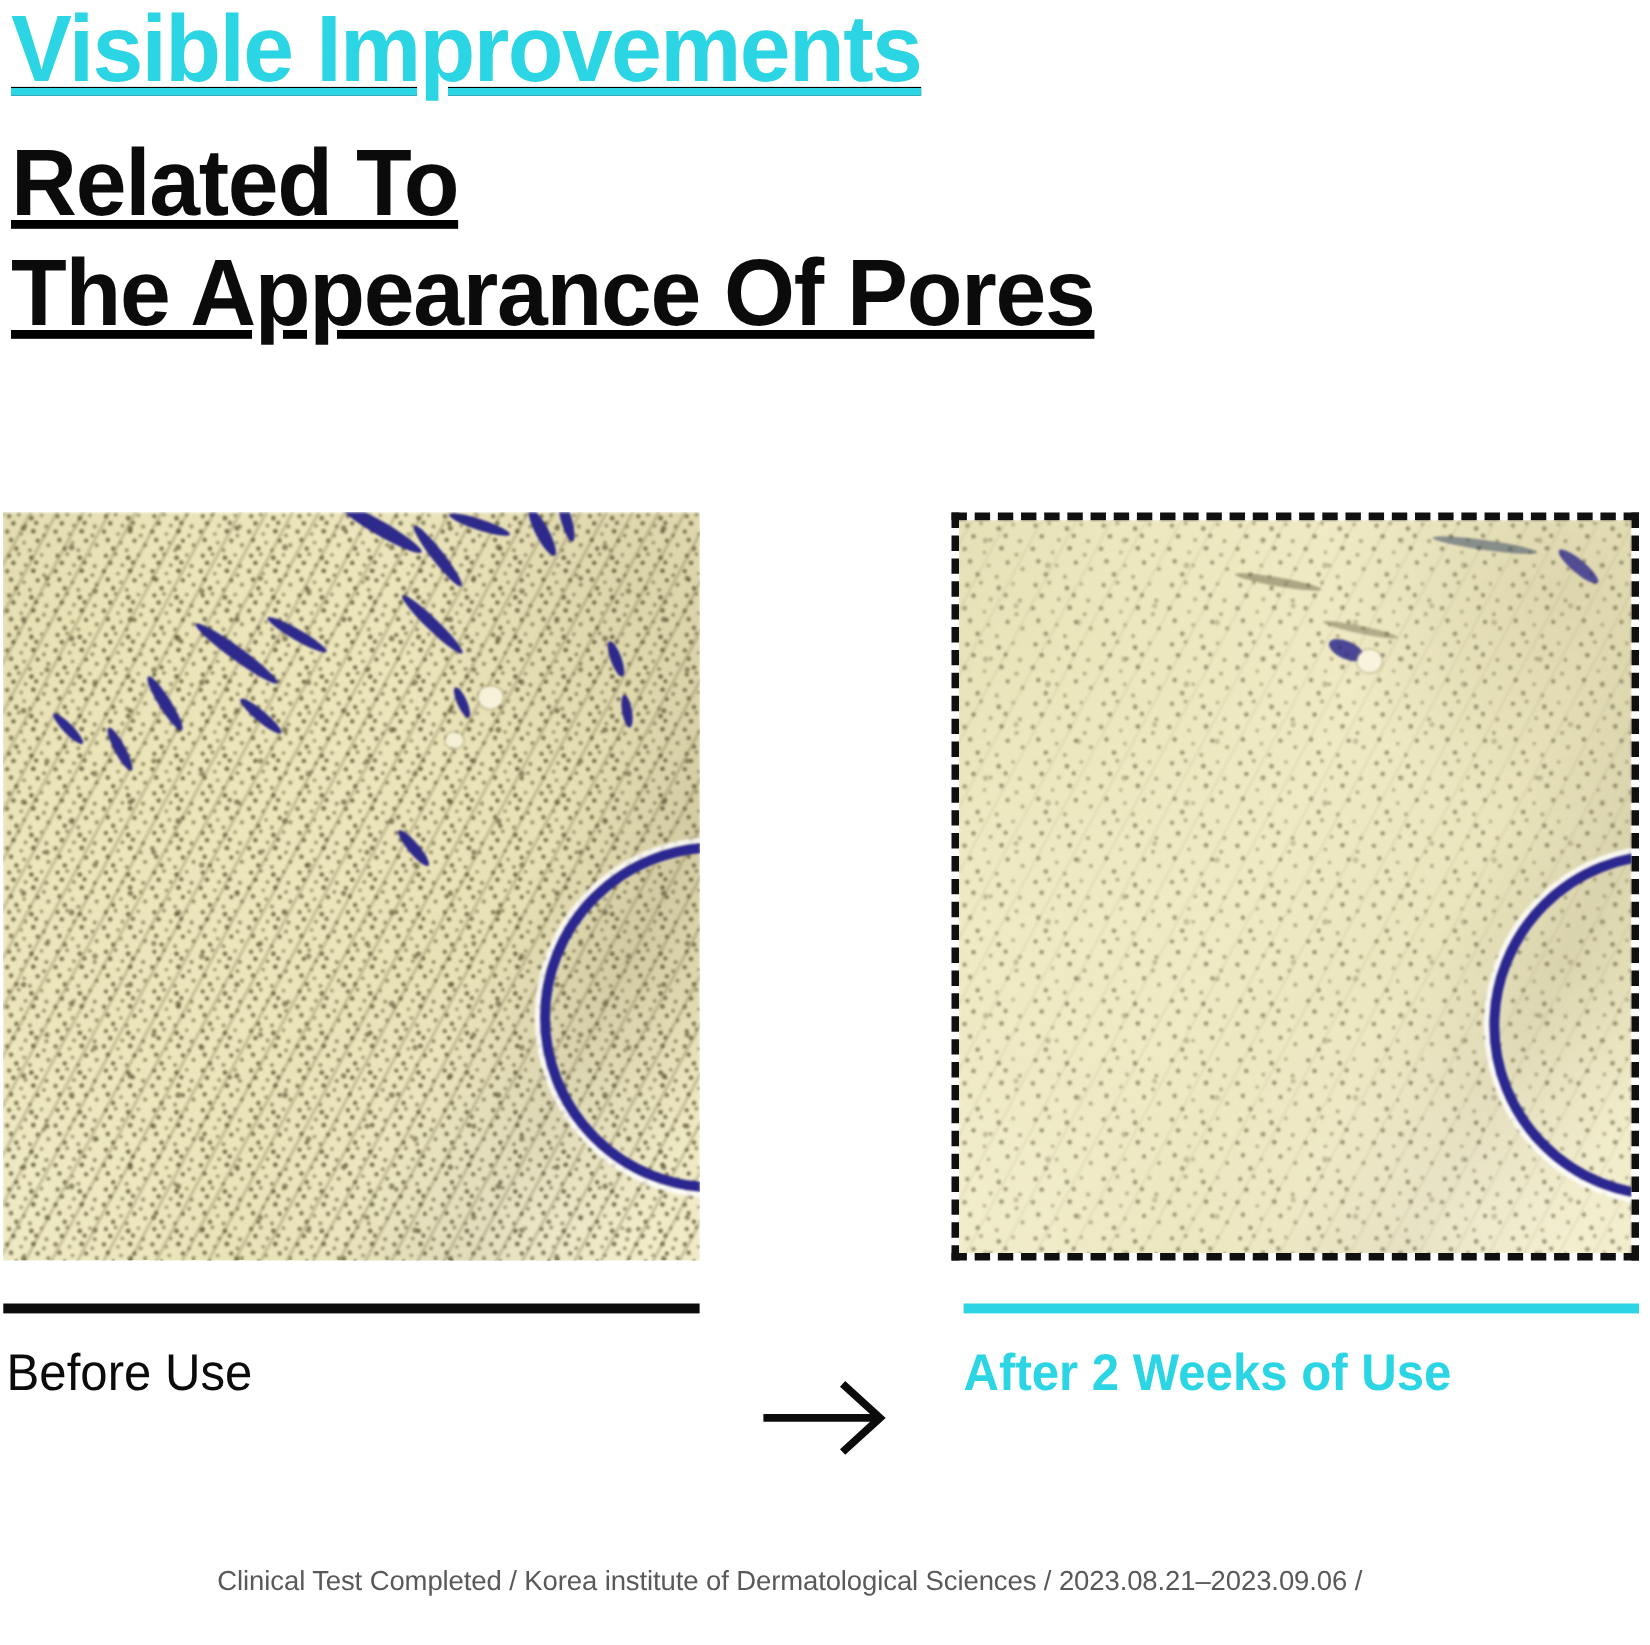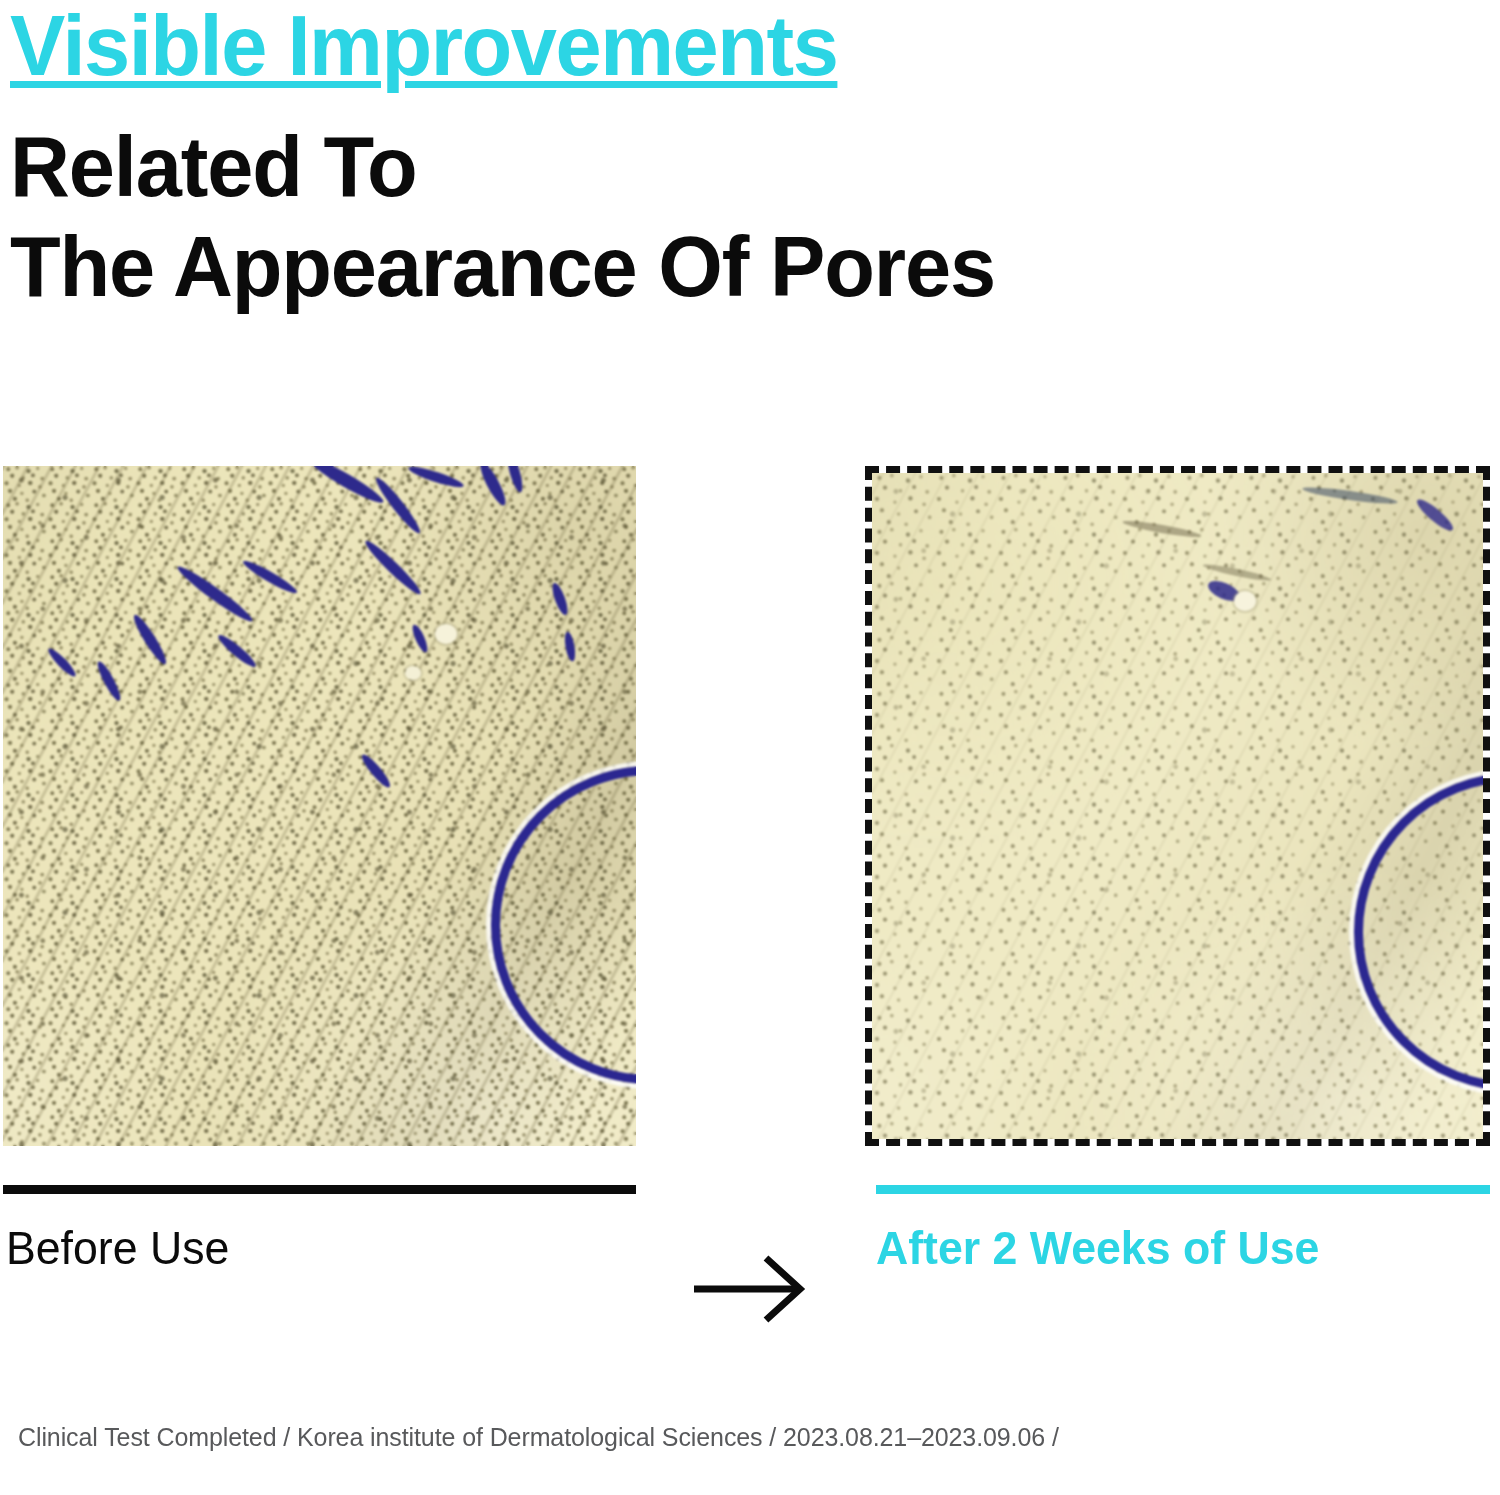--- a/index.html
+++ b/index.html
@@ -16,20 +16,21 @@
     font-family: "Liberation Sans", sans-serif;
     -webkit-font-smoothing: antialiased;
   }
 
   
   .headline-block {
     position: absolute;
     left: 10px;
     top: 2px;
     width: 1480px;
+    text-decoration: underline;
   }
   .headline-accent {
     display: block;
     font-family: "Liberation Sans", sans-serif;
     font-weight: bold;
     font-size: 86px;
     line-height: 1.02;
     letter-spacing: -1.5px;
     color: #2CD5E4;
     white-space: nowrap;
@@ -239,21 +240,21 @@
     position: absolute;
     left: 18px;
     top: 1420px;
     width: 1400px;
     font-family: "Liberation Sans", sans-serif;
     font-size: 25px;
     line-height: 1.42;
     color: #58595b;
     letter-spacing: -0.1px;
   }
-  .footnote div { white-space: nowrap; }
+  .footnote div { white-space: nowrap; text-align: center; }
 </style>
 </head>
 <body>
 
 <div class="headline-block">
   <span class="headline-accent">Visible Improvements</span>
   <span class="headline-main">Related To</span>
   <span class="headline-main second">The Appearance Of Pores</span>
 </div>
 

